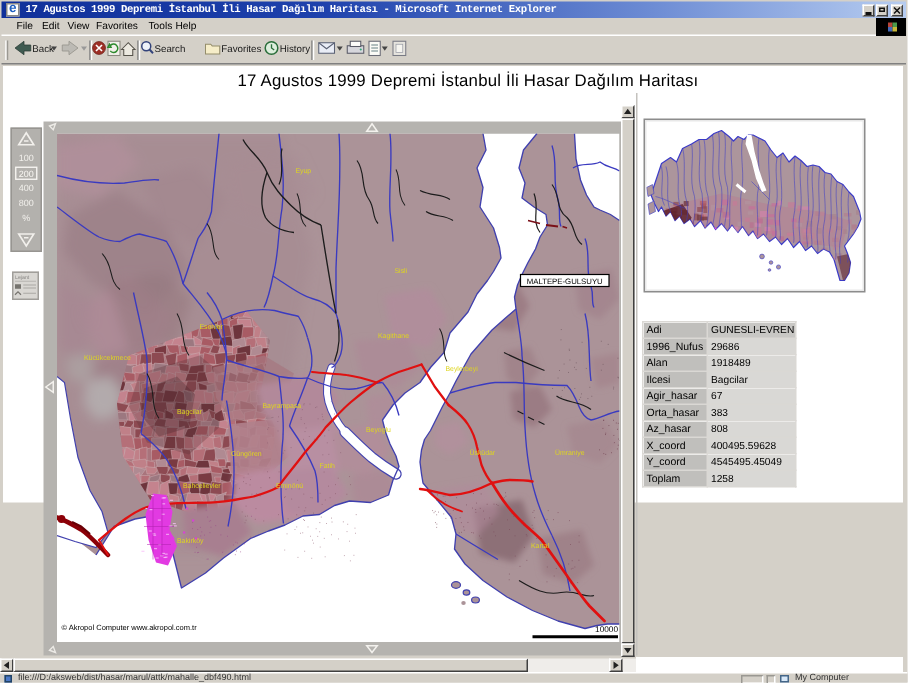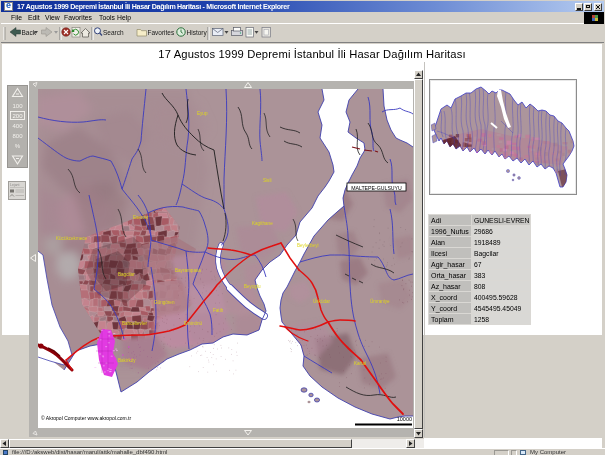--- a/index.html
+++ b/index.html
@@ -2,21 +2,21 @@
 <html><head><meta charset="utf-8"><style>
 html,body{margin:0;padding:0;width:605px;height:455px;overflow:hidden;
  font-family:"Liberation Sans",sans-serif;background:#fff;}
 *{box-sizing:border-box;}
 .abs{position:absolute;}
 #win{position:absolute;left:0;top:0;width:605px;height:455px;background:#d4d0c8;}
 #titlebar{position:absolute;left:1px;top:1px;width:603px;height:11px;
  background:linear-gradient(90deg,#10309a 0%,#1e41ac 35%,#6d8cd4 72%,#b6ccf0 100%);}
 #tb-ico{position:absolute;left:3px;top:1px;width:9px;height:9px;background:#fff;border:1px solid #888;}
 #tb-ico:after{content:"e";position:absolute;left:1px;top:-3px;font-size:9px;font-weight:bold;color:#2060c0;}
-#tb-txt{position:absolute;left:16px;top:1.5px;color:#fff;font-size:7.1px;font-weight:bold;white-space:nowrap;letter-spacing:-0.28px;}
+#tb-txt{position:absolute;left:16px;top:1.5px;color:#fff;font-size:7.1px;font-weight:bold;white-space:nowrap;letter-spacing:-0.28px;font-family:Liberation Mono, monospace;}
 .wbtn{position:absolute;top:2px;width:8px;height:8px;background:#d4d0c8;border:1px solid;border-color:#fff #404040 #404040 #fff;}
 #menubar{position:absolute;left:1px;top:12px;width:603px;height:12px;background:#d4d0c8;
  border-bottom:1px solid #fff;font-size:6.8px;color:#000;}
 .mi{position:absolute;top:2px;}
 #logo{position:absolute;right:1px;top:12px;width:20px;height:12px;background:#000;}
 #logo i{position:absolute;width:2.5px;height:2.5px;}
 #toolbar{position:absolute;left:1px;top:24px;width:603px;height:19px;background:#d4d0c8;
  border-bottom:1px solid #808080;}
 #content{position:absolute;left:2px;top:44px;width:600px;height:291px;background:#fff;}
 #heading{position:absolute;left:10px;top:4px;width:600px;text-align:center;font-size:11.2px;letter-spacing:0.15px;color:#000;}

